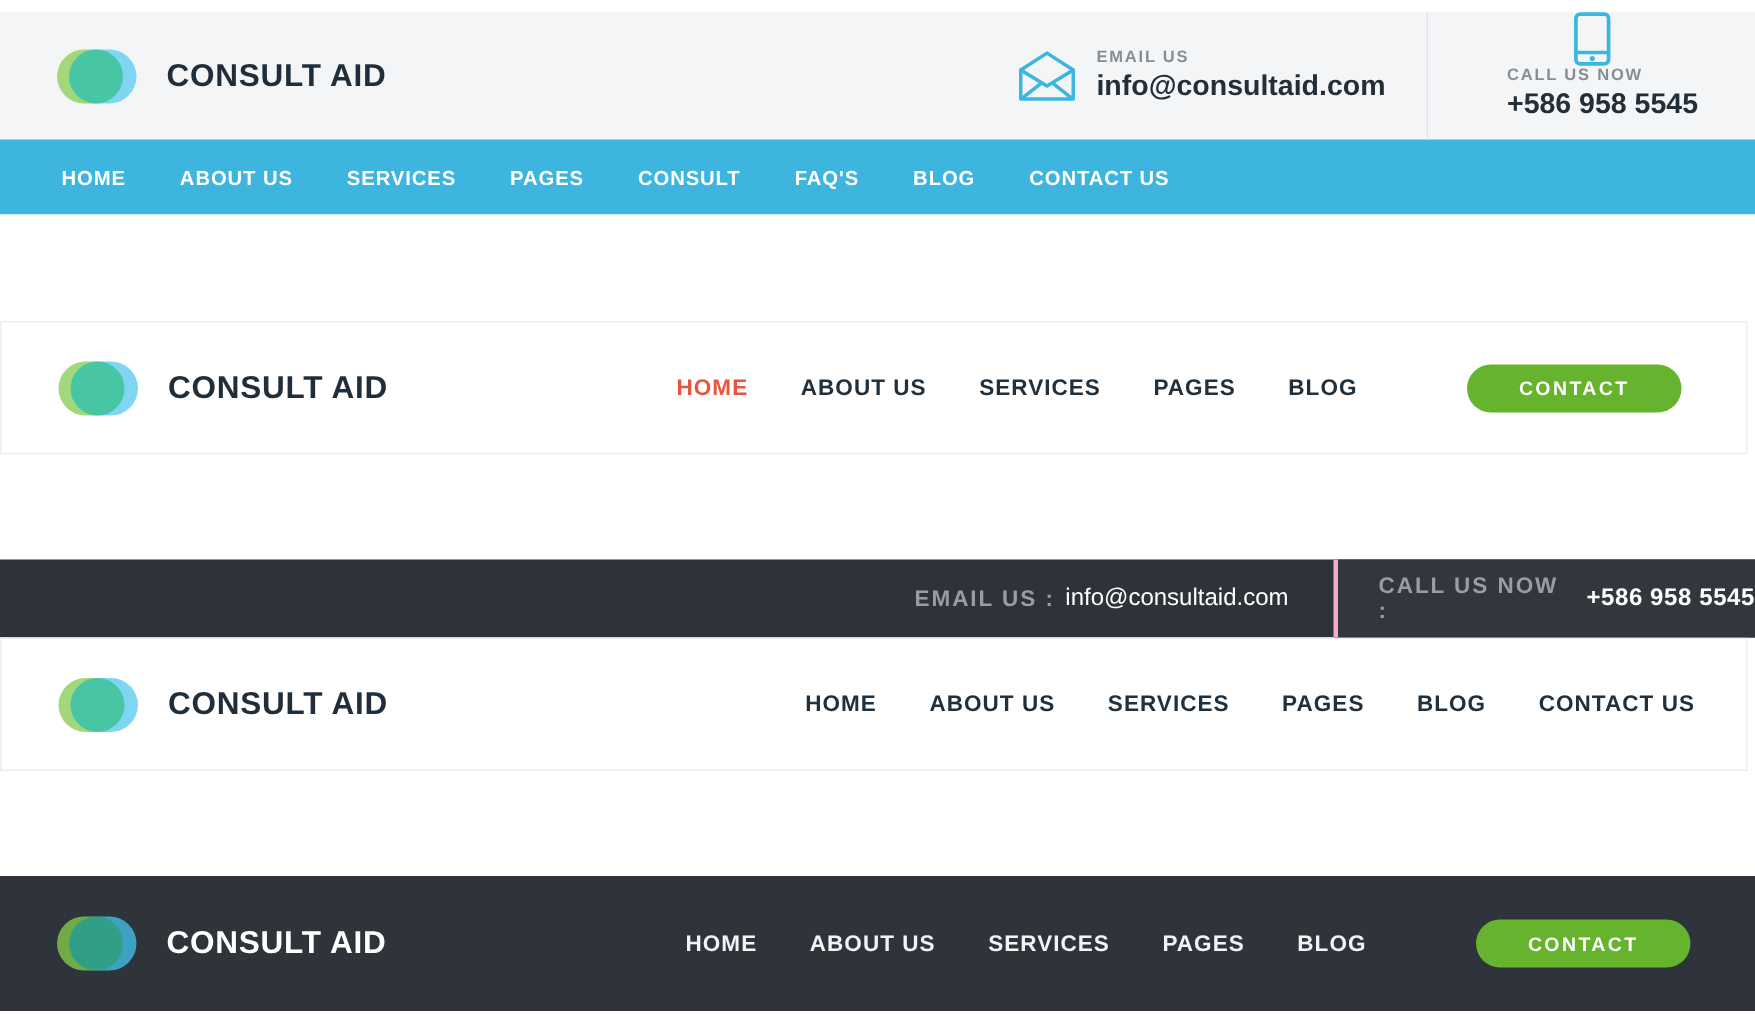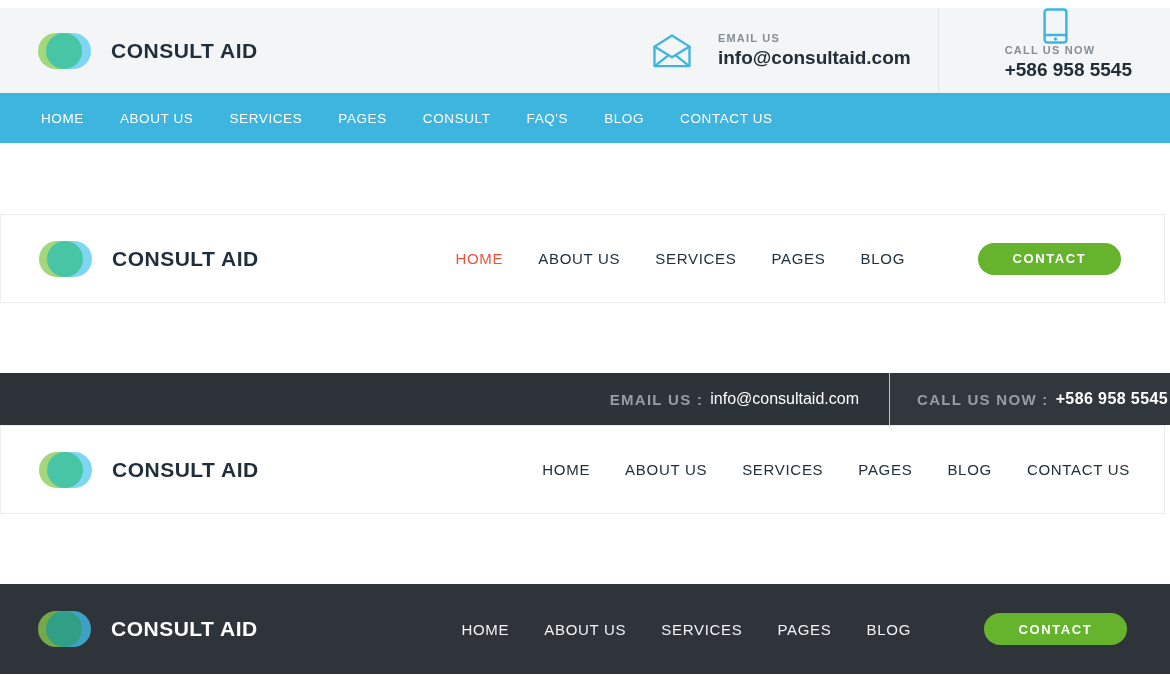--- a/index.html
+++ b/index.html
@@ -10,33 +10,33 @@
   .logo { display:flex; align-items:center; cursor:pointer; }
   .logo-mark { position:relative; width:53px; height:36px; border-radius:18px; flex:0 0 auto;
                background:linear-gradient(90deg, var(--lg) 0 50%, var(--lb) 50% 100%); }
   .logo-mark::after { content:""; position:absolute; left:8px; top:0; width:36px; height:36px;
                       border-radius:50%; background:var(--lt); }
   .logo-light { --lg:#a3d77b; --lb:#7fd5f2; --lt:#48c5a5; }
   .logo-dark  { --lg:#74a947; --lb:#3fa0c6; --lt:#319e86; }
   .brand-text { margin-left:20px; font-size:21px; font-weight:bold; letter-spacing:.5px; color:#1f2e3a; }
   .brand-text.inv { color:#ffffff; }
 
-  .navlink { font-size:15px; font-weight:normal; letter-spacing:.7px; color:#20303c; cursor:pointer; white-space:nowrap; }
+  .navlink { font-size:15px; font-weight:bold; letter-spacing:.7px; color:#20303c; cursor:pointer; white-space:nowrap; }
   .navlink.inv { color:#f2f3f4; }
   .navlink.active { color:#e8543e; }
 
   .btn-contact { margin-left:38px; width:143px; height:32px; border:none; border-radius:22px;
                  background:#66b32e; color:#fff; font-family:inherit; font-size:13px; font-weight:bold;
                  letter-spacing:1.6px; cursor:pointer; }
 
   
   .h1-top { height:85px; background:#f3f5f6; display:flex; align-items:center; padding-left:38px; }
   .h1-contact-group { margin-left:auto; display:flex; align-items:stretch; height:100%; }
   .contact-block { display:flex; align-items:center; }
-  .contact-block .txt { margin-left:26px; }
+  .contact-block .txt { margin-left:13px; }
   .c-label { font-size:11px; font-weight:bold; letter-spacing:1.2px; color:#868e95; }
   .c-value { font-size:19px; font-weight:bold; color:#222e38; margin-top:3px; }
   .h1-email { padding-right:27px; }
   .h1-divider { width:1px; background:#e3e6e9; }
   .h1-phone { padding-left:40px; padding-right:38px;flex-direction:column; }
   .h1-nav { height:50px; background:#3db5de; display:flex; align-items:center; gap:36px; padding-left:41px; }
   .h1-nav .navlink { font-size:13.5px; color:#ffffff; letter-spacing:.6px; }
 
   .gap71 { height:71px; background:#fff; }
   .gap70 { height:70px; background:#fff; }
@@ -47,21 +47,21 @@
   .card .logo { padding-left:38px; }
   .nav-right { margin-left:auto; display:flex; align-items:center; gap:35px; padding-right:43px; }
   .nav-right.tight { padding-right:34px; }
 
   
   .h3-top { height:52px; background:#2d3338; display:flex; align-items:stretch; }
   .h3-email { margin-left:auto; display:flex; align-items:center; padding-right:30px; }
   .d-label { font-size:15px; font-weight:bold; letter-spacing:1.3px; color:#979da3; }
   .d-value { font-size:16px; color:#ffffff; margin-left:7px; }
   .d-value.b { font-weight:bold; letter-spacing:.4px; }
-  .h3-call { width:281px; background:#31373c; border-left:1px solid #f9a8d4; display:flex; align-items:center; padding-left:27px; }
+  .h3-call { width:281px; background:#31373c; border-left:3px solid #f9a8d4; display:flex; align-items:center; padding-left:27px; }
 
   
   .h4 { height:90px; background:#2e343a; display:flex; align-items:center; }
   .h4 .logo { padding-left:38px; }
   .strip-b { height:4px; background:#fff; }
 
   svg { display:block; }
 </style>
 </head>
 <body>

